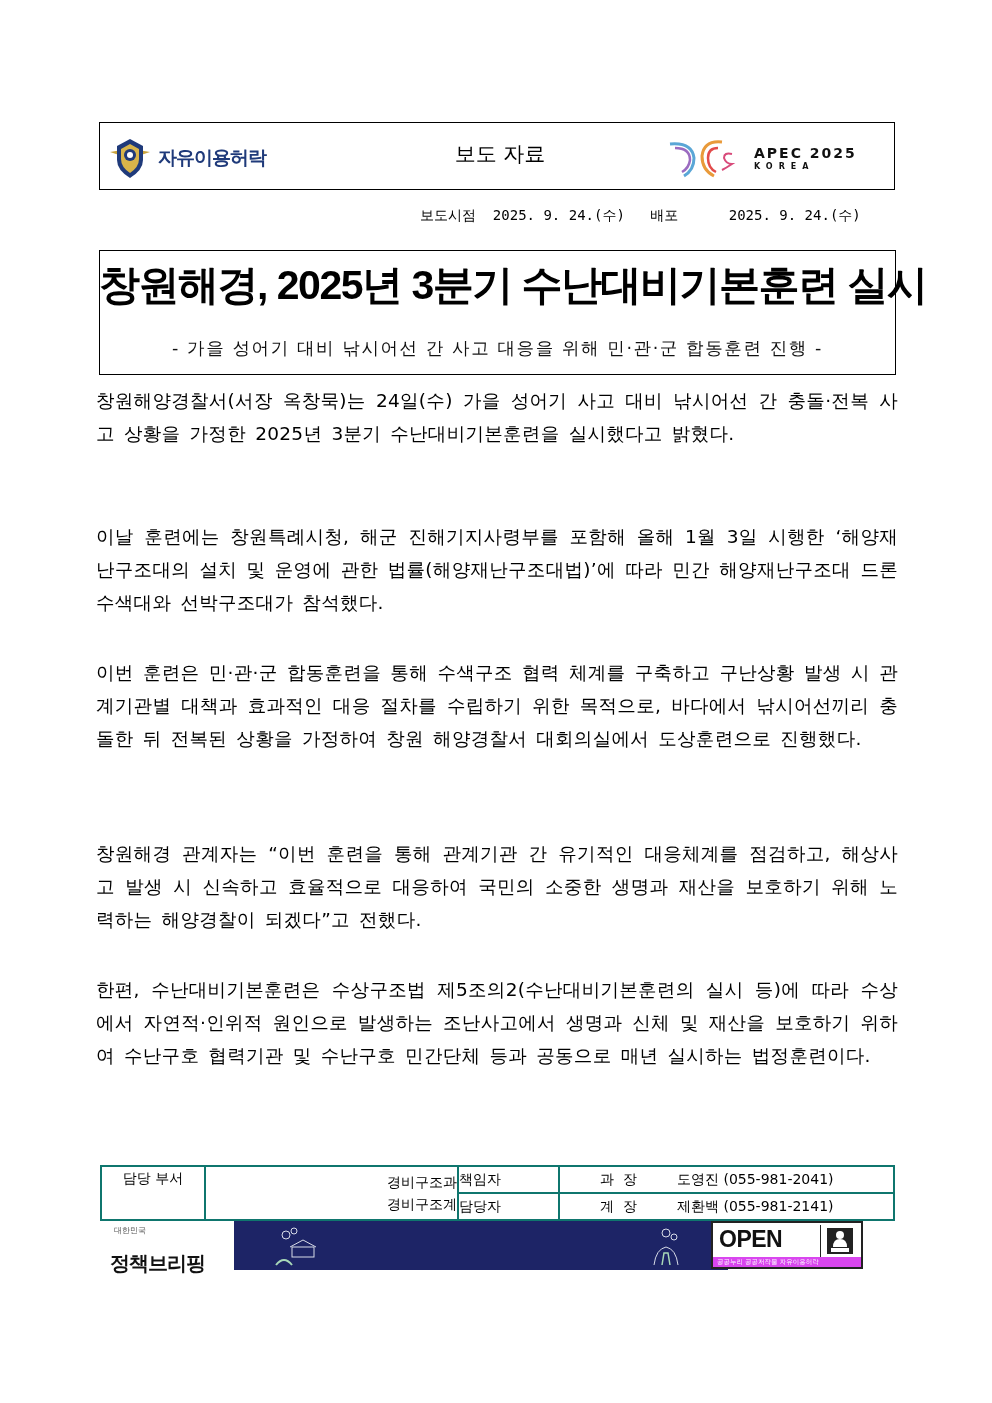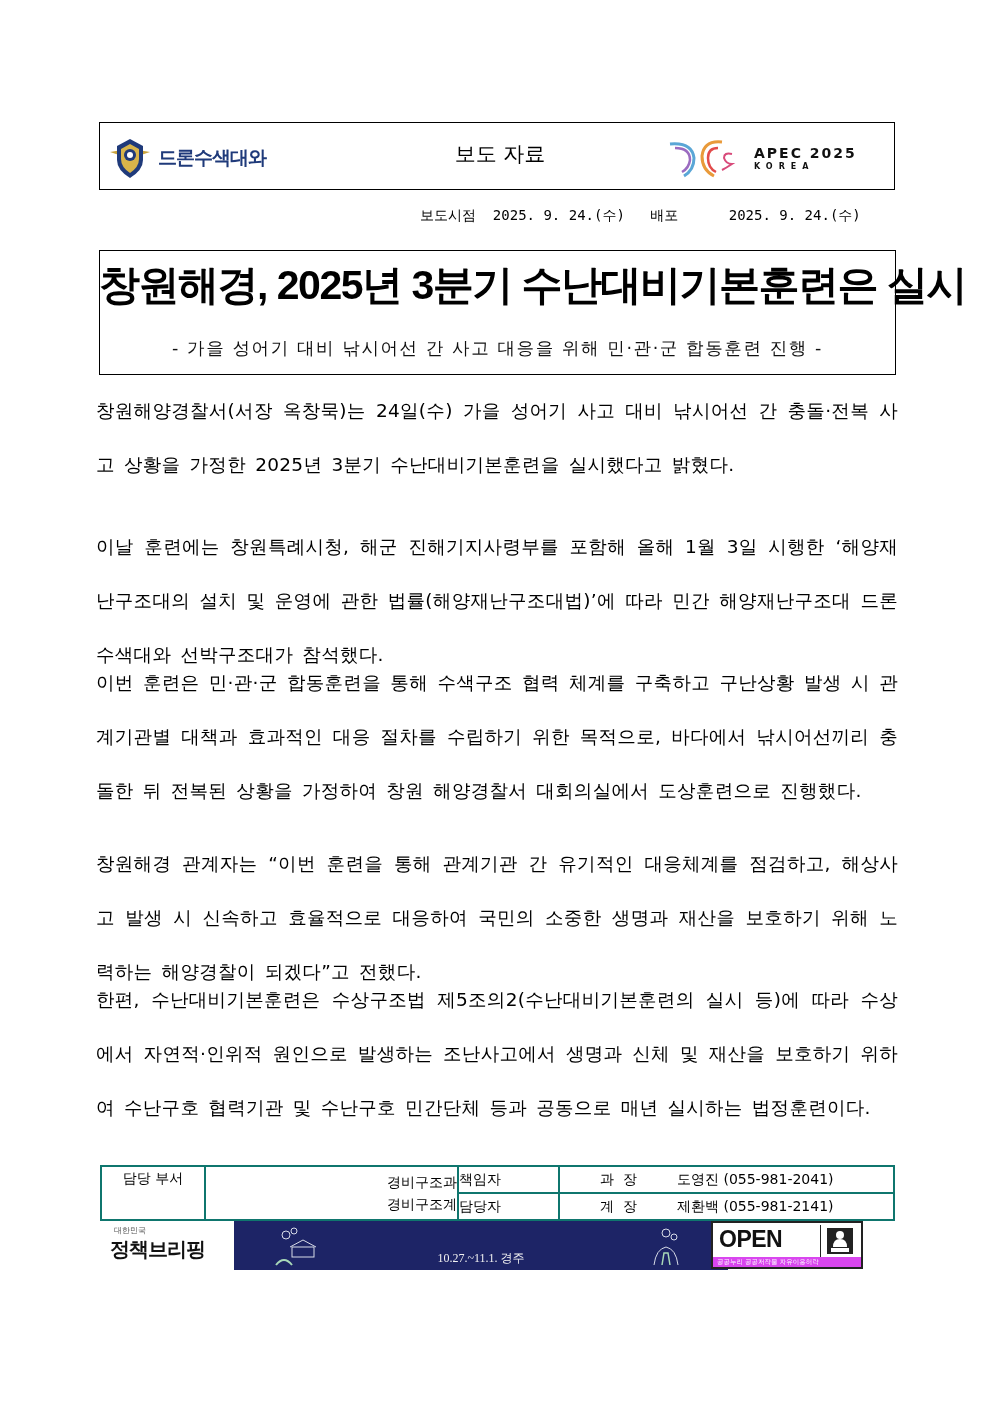--- a/index.html
+++ b/index.html
@@ -21,39 +21,39 @@
 
   
   #dateline { left: 420px; top: 207px; font-family: "DejaVu Sans Mono", monospace; font-size: 14px; white-space: pre; }
 
   
   #title-box { left: 99px; top: 250px; width: 797px; height: 125px; border: 1px solid #000; box-sizing: border-box; }
   #main-title { left: 99px; top: 258px; width: 797px; text-align: center; font-family: "Liberation Sans", sans-serif; font-weight: bold; font-size: 41px; letter-spacing: -1.5px; white-space: nowrap; }
   #sub-title { left: 99px; top: 336px; width: 797px; text-align: center; font-family: "DejaVu Sans", sans-serif; font-size: 17.5px; letter-spacing: 1.6px; white-space: nowrap; color: #111; }
 
   
-  .para { position: absolute; left: 96px; width: 802px; font-family: "DejaVu Sans", sans-serif; font-size: 18.5px; line-height: 54px; text-align: justify; text-align-last: left; letter-spacing: 0.3px; word-spacing: 3px; }
+  .para { position: absolute; left: 96px; width: 802px; font-family: "DejaVu Sans", sans-serif; font-size: 18.5px; line-height: 33px; text-align: justify; text-align-last: left; letter-spacing: 0.3px; word-spacing: 3px; }
   #p1 { top: 384px; }
   #p2 { top: 520px; }
   #p3 { top: 656px; }
   #p4 { top: 837px; }
   #p5 { top: 973px; }
 
   
   #contact-table { left: 100px; top: 1165px; width: 795px; border-collapse: collapse; font-family: "DejaVu Sans", sans-serif; font-size: 14px; }
   #contact-table td { border: 2px solid #0f766e; height: 25px; padding: 0; vertical-align: middle; }
   .c-dept-label { width: 102px; text-align: center; vertical-align: top !important; padding-top: 3px !important; }
   .c-dept { width: 251px; text-align: right; line-height: 22px; }
   .c-role { width: 99px; }
   .c-person { text-align: left; padding-left: 40px !important; white-space: pre; }
 
   
   #policy-logo { left: 110px; top: 1225px; width: 120px; height: 44px; }
   #policy-small { font-family: "DejaVu Sans", sans-serif; font-size: 8px; color: #555; margin-left: 4px; }
-  #policy-big { font-family: "DejaVu Sans", sans-serif; font-weight: bold; font-size: 20px; letter-spacing: -1px; color: #111; margin-top: 0; }
+  #policy-big { font-family: "DejaVu Sans", sans-serif; font-weight: bold; font-size: 20px; letter-spacing: -1px; color: #111; margin-top: 14px; }
   #apec-banner { left: 234px; top: 1221px; width: 494px; height: 49px; background: #1d2466; color: #f1f1f1; text-align: center; overflow: hidden; }
   #banner-title { position: absolute; left: 0; right: 0; top: 4px; font-family: "Liberation Serif", serif; font-size: 22px; letter-spacing: 0.5px; }
   #banner-date { position: absolute; left: 0; right: 0; top: 29px; font-family: "Liberation Serif", serif; font-size: 12px; }
   .banner-deco { position: absolute; top: 4px; width: 46px; height: 42px; }
   #open-badge { left: 711px; top: 1221px; width: 152px; height: 48px; border: 2px solid #222; box-sizing: border-box; background: #fff; padding-left: 24px; }
   #open-text { position: absolute; left: 6px; top: 3px; font-family: "Liberation Sans", sans-serif; font-weight: bold; font-size: 23px; color: #111; letter-spacing: -0.5px; }
   #open-icon-box { position: absolute; left: 107px; top: 2px; width: 38px; height: 32px; border-left: 1px solid #222; }
   #open-footer { position: absolute; left: 0; right: 0; bottom: 0; height: 10px; background: #d946ef; color: #fff; font-size: 6.5px; line-height: 10px; text-align: left; padding-left: 4px; white-space: nowrap; overflow: hidden; }
 </style>
 </head>
@@ -63,21 +63,21 @@
 
 <div id="org-logo" class="abs">
   <svg id="org-emblem" viewBox="0 0 44 44">
     <path d="M2 16 L14 20 L14 14 Z" fill="#c9a23a"></path>
     <path d="M42 16 L30 20 L30 14 Z" fill="#c9a23a"></path>
     <path d="M22 3 L35 10 L35 24 Q35 34 22 42 Q9 34 9 24 L9 10 Z" fill="#1f3a7a"></path>
     <path d="M22 8 L31 13 L31 23 Q31 31 22 37 Q13 31 13 23 L13 13 Z" fill="#d8b44a"></path>
     <circle cx="22" cy="19" r="6" fill="#1f3a7a"></circle>
     <circle cx="22" cy="19" r="3" fill="#ffffff"></circle>
   </svg>
-  <span id="org-name">드론수색대와</span>
+  <span id="org-name">자유이용허락</span>
 </div>
 
 <div id="doc-type" class="abs">보도 자료</div>
 
 <div id="apec-logo" class="abs">
   <svg id="apec-mark" viewBox="0 0 80 48">
     <path d="M4 10 Q26 8 28 24 Q28 36 18 42" fill="none" stroke="#5aa6d6" stroke-width="3"></path>
     <path d="M9 14 Q24 14 24 26 Q23 34 16 38" fill="none" stroke="#9b6bc0" stroke-width="2.5"></path>
     <path d="M56 8 Q38 6 36 22 Q36 36 48 42" fill="none" stroke="#e99a3a" stroke-width="3"></path>
     <path d="M52 14 Q42 14 42 24 Q42 34 50 38" fill="none" stroke="#e24b4b" stroke-width="2.5"></path>
@@ -85,21 +85,21 @@
   </svg>
   <div id="apec-text">
     <div id="apec-title">APEC 2025</div>
     <div id="apec-sub">KOREA</div>
   </div>
 </div>
 
 <div id="dateline" class="abs"><span>보도시점</span>  <span>2025. 9. 24.(수)</span>   <span>배포</span>      <span>2025. 9. 24.(수)</span></div>
 
 <div id="title-box" class="abs"></div>
-<div id="main-title" class="abs">창원해경, 2025년 3분기 수난대비기본훈련은 실시</div>
+<div id="main-title" class="abs">창원해경, 2025년 3분기 수난대비기본훈련 실시</div>
 <div id="sub-title" class="abs">- 가을 성어기 대비 낚시어선 간 사고 대응을 위해 민·관·군 합동훈련 진행 -</div>
 
 <div id="p1" class="para"> 창원해양경찰서(서장 옥창묵)는 24일(수) 가을 성어기 사고 대비 낚시어선 간 충돌·전복 사고 상황을 가정한 2025년 3분기 수난대비기본훈련을 실시했다고 밝혔다.</div>
 <div id="p2" class="para"> 이날 훈련에는 창원특례시청, 해군 진해기지사령부를 포함해 올해 1월 3일 시행한 ‘해양재난구조대의 설치 및 운영에 관한 법률(해양재난구조대법)’에 따라 민간 해양재난구조대 드론수색대와 선박구조대가 참석했다.</div>
 <div id="p3" class="para"> 이번 훈련은 민·관·군 합동훈련을 통해 수색구조 협력 체계를 구축하고 구난상황 발생 시 관계기관별 대책과 효과적인 대응 절차를 수립하기 위한 목적으로, 바다에서 낚시어선끼리 충돌한 뒤 전복된 상황을 가정하여 창원 해양경찰서 대회의실에서 도상훈련으로 진행했다.</div>
 <div id="p4" class="para"> 창원해경 관계자는 “이번 훈련을 통해 관계기관 간 유기적인 대응체계를 점검하고, 해상사고 발생 시 신속하고 효율적으로 대응하여 국민의 소중한 생명과 재산을 보호하기 위해 노력하는 해양경찰이 되겠다”고 전했다.</div>
 <div id="p5" class="para"> 한편, 수난대비기본훈련은 수상구조법 제5조의2(수난대비기본훈련의 실시 등)에 따라 수상에서 자연적·인위적 원인으로 발생하는 조난사고에서 생명과 신체 및 재산을 보호하기 위하여 수난구호 협력기관 및 수난구호 민간단체 등과 공동으로 매년 실시하는 법정훈련이다.</div>
 
 <table id="contact-table" class="abs">
   <tbody>
@@ -131,21 +131,20 @@
     <rect x="18" y="22" width="22" height="10" fill="none" stroke="#d8dce8" stroke-width="1"></rect>
     <path d="M16 22 L29 15 L42 22" fill="none" stroke="#d8dce8" stroke-width="1"></path>
     <path d="M2 40 Q10 30 18 40" fill="none" stroke="#a8d8b8" stroke-width="2"></path>
   </svg>
   <svg class="banner-deco" style="left:410px" viewBox="0 0 46 42">
     <circle cx="22" cy="8" r="4" fill="none" stroke="#d8dce8" stroke-width="1"></circle>
     <circle cx="30" cy="12" r="3" fill="none" stroke="#d8dce8" stroke-width="1"></circle>
     <path d="M10 40 Q12 24 22 22 Q32 24 34 40" fill="none" stroke="#d8dce8" stroke-width="1"></path>
     <path d="M18 40 L20 28 L24 28 L26 40" fill="none" stroke="#a8d8b8" stroke-width="1.5"></path>
   </svg>
-  <div id="banner-date">10.27.~11.1. 경주</div>
 </div>
 
 <div id="open-badge" class="abs">
   <div id="open-text">OPEN</div>
   <div id="open-icon-box">
     <svg viewBox="0 0 38 32" width="38" height="32">
       <rect x="6" y="3" width="26" height="26" fill="#222"></rect>
       <circle cx="19" cy="10" r="4" fill="#fff"></circle>
       <path d="M12 22 Q12 14 19 14 Q26 14 26 22 Z" fill="#fff"></path>
       <rect x="10" y="23" width="18" height="4" fill="#fff"></rect>

